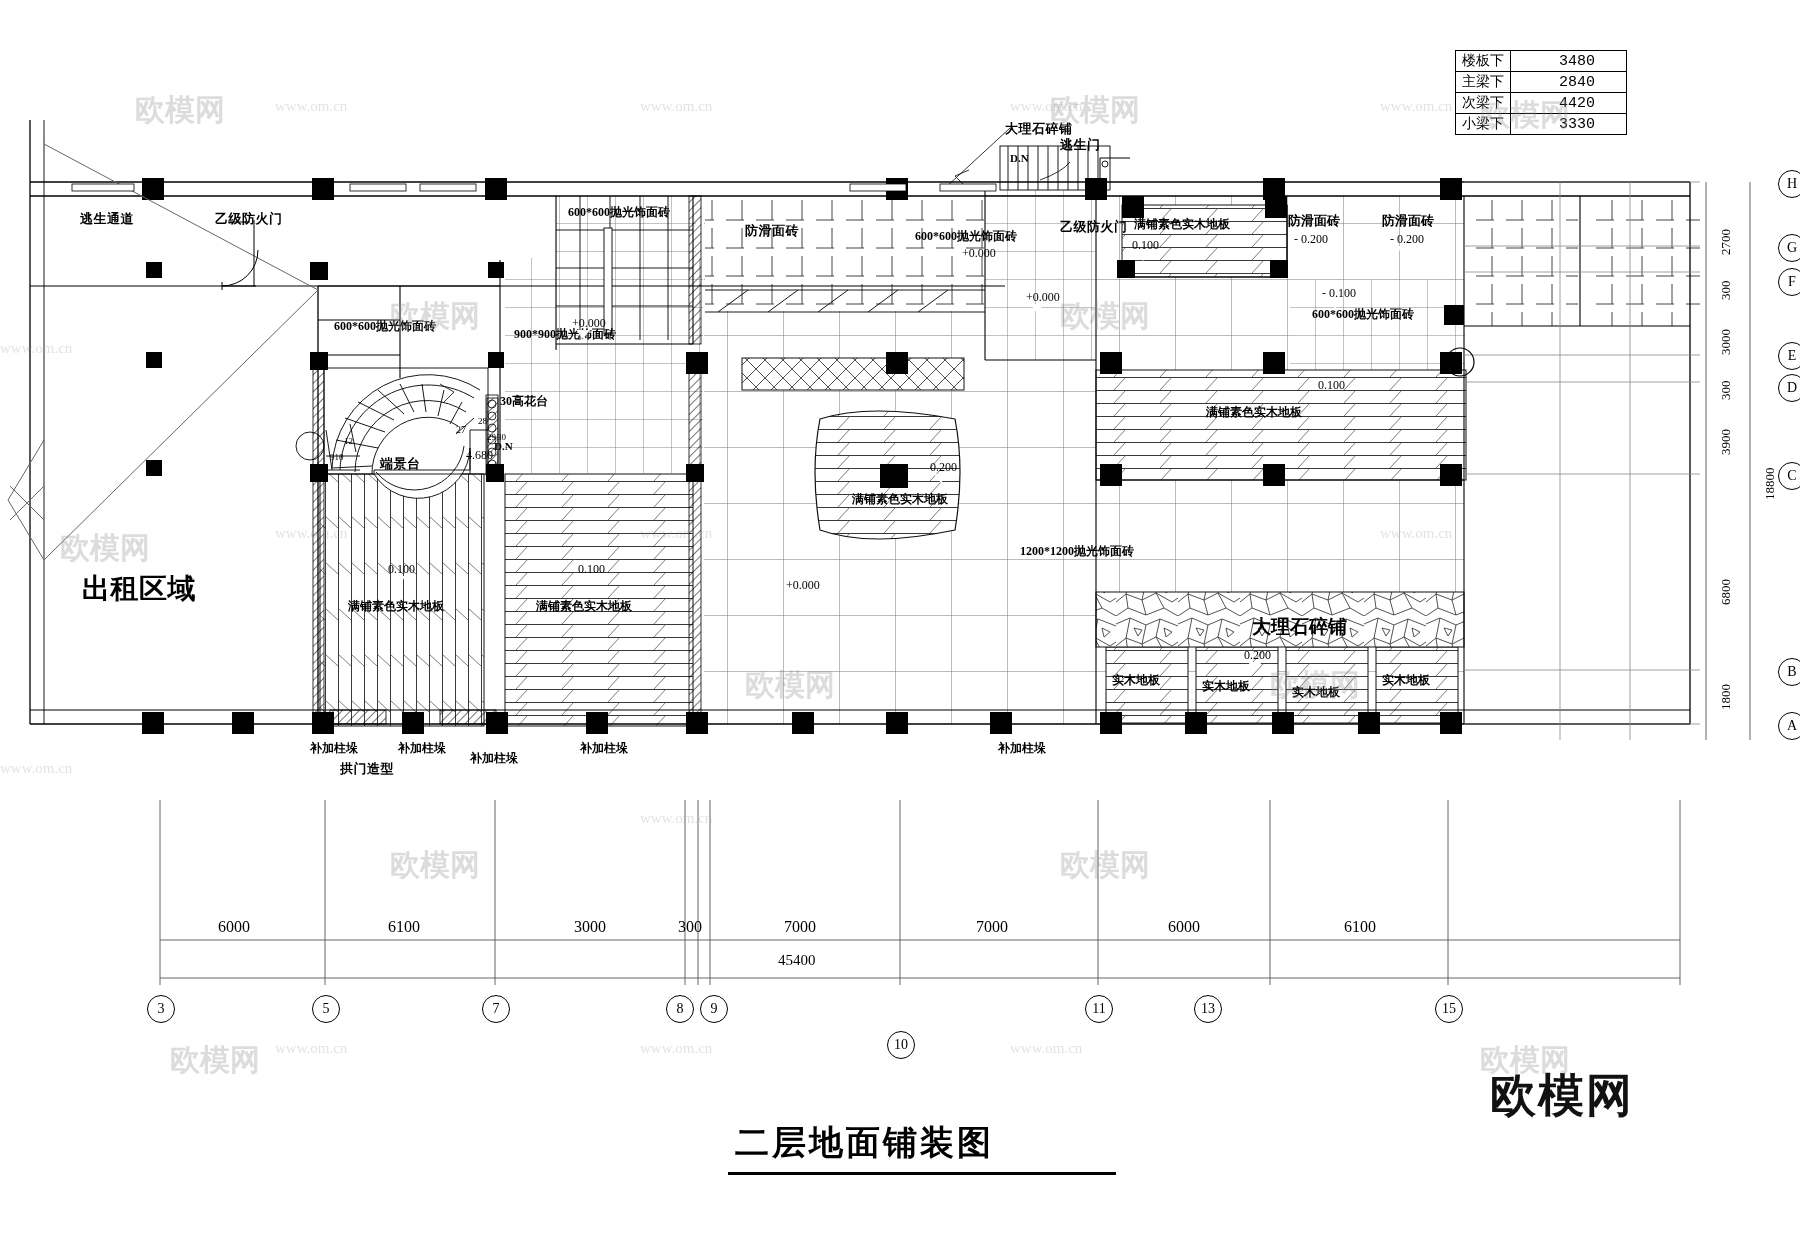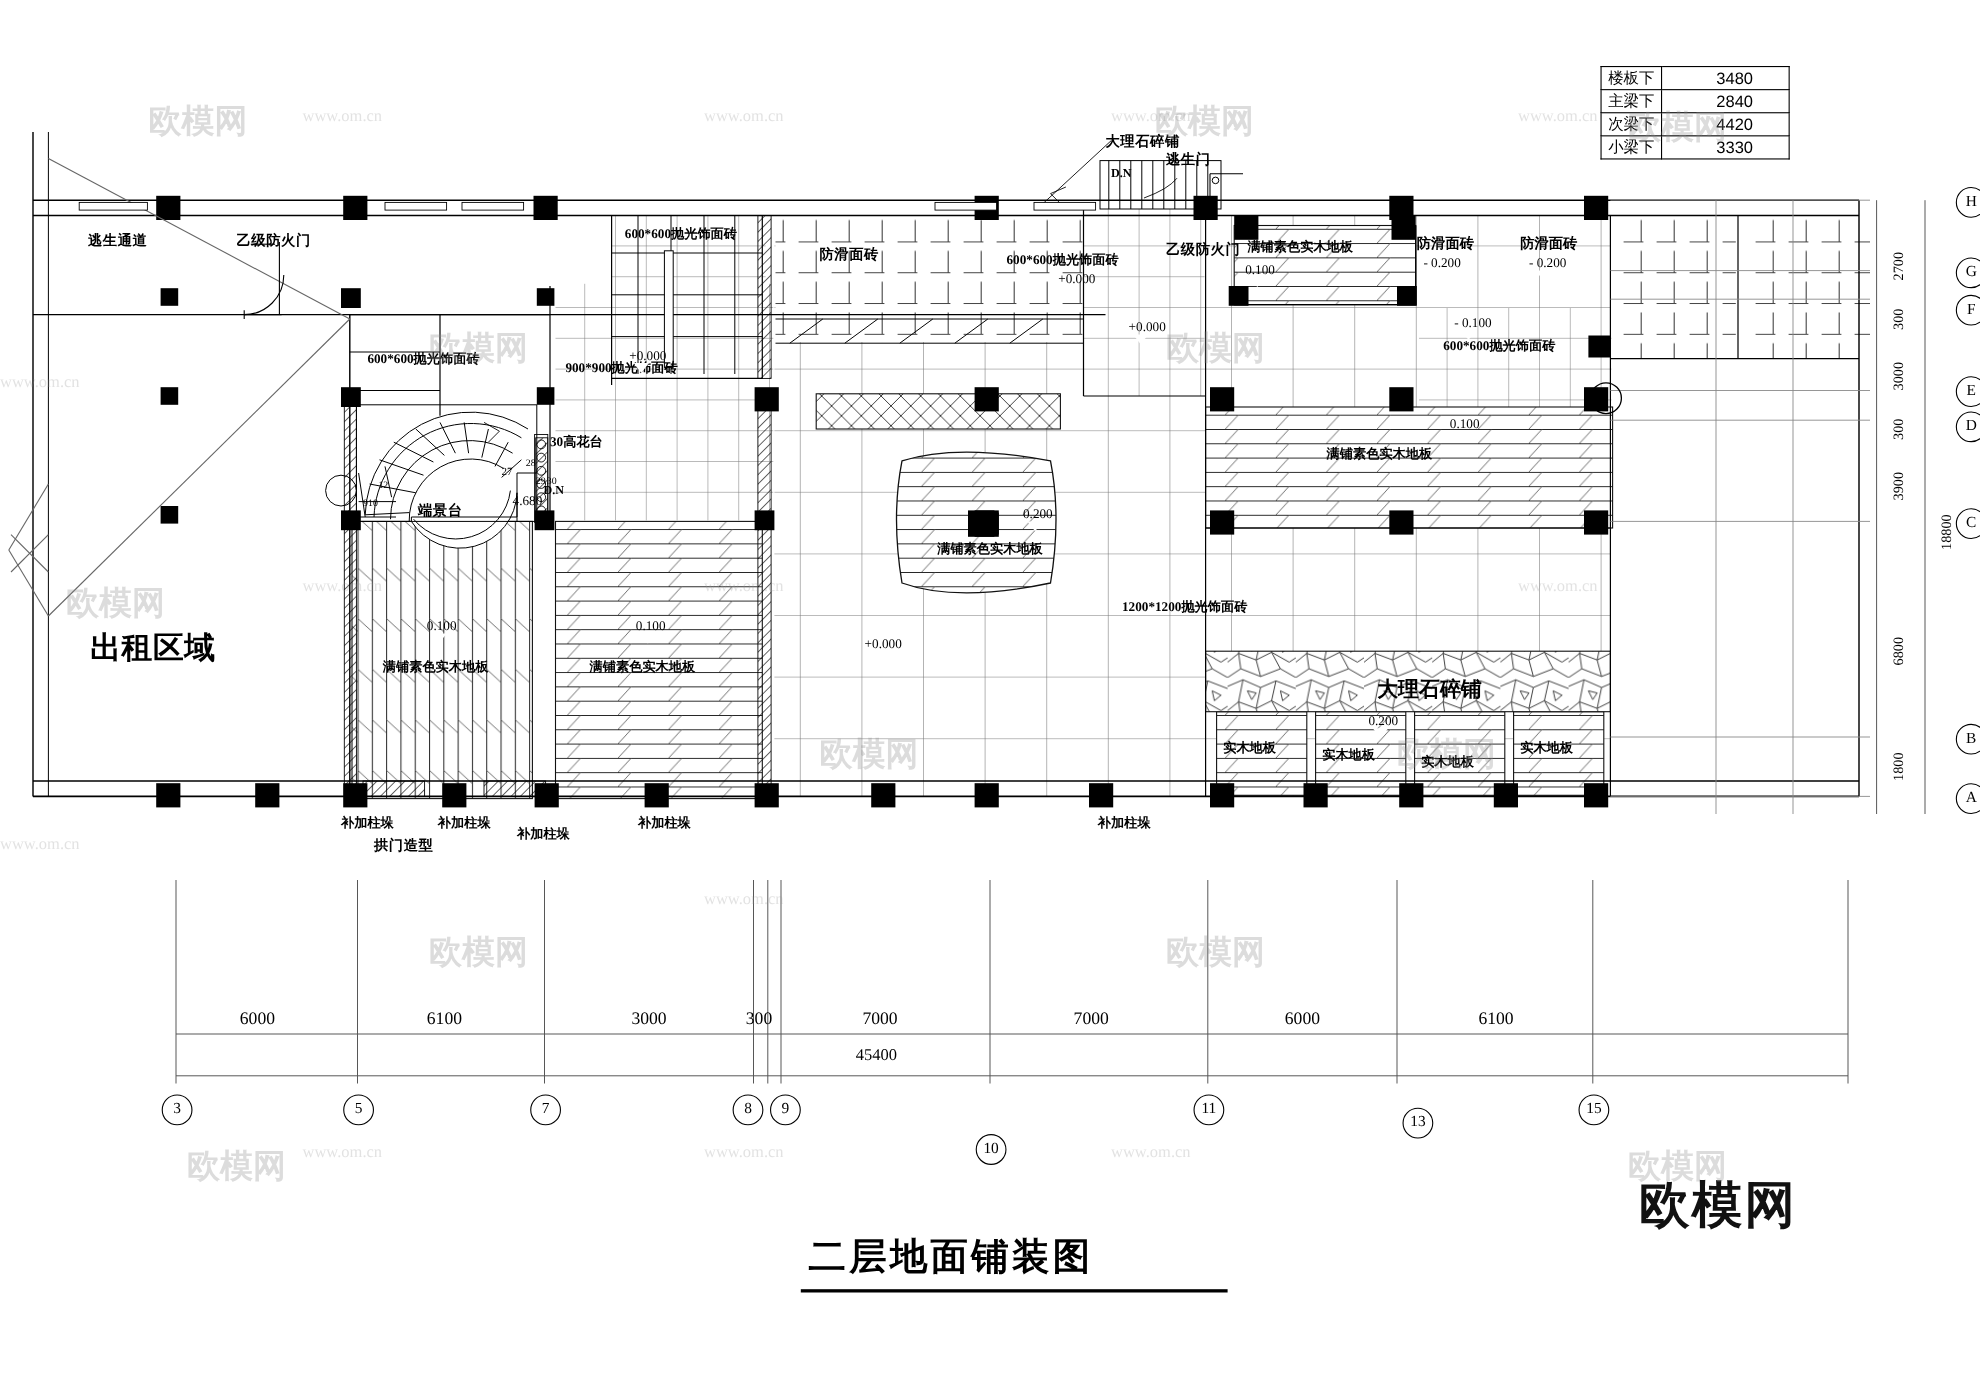--- a/index.html
+++ b/index.html
@@ -10,39 +10,39 @@
   .lbl-s{position:absolute;font-size:11px;white-space:nowrap;
        font-family:"Liberation Serif",serif;}
   .dim{position:absolute;font-size:16px;white-space:nowrap;font-family:"Liberation Serif",serif;}
   .dimv{position:absolute;font-size:13px;white-space:nowrap;font-family:"Liberation Serif",serif;
         transform-origin:0 0;transform:rotate(-90deg);}
   .bub{position:absolute;width:26px;height:26px;border:1px solid #000;border-radius:50%;
        display:flex;align-items:center;justify-content:center;font-size:14px;background:#fff;
        font-family:"Liberation Serif",serif;}
   .tbl{position:absolute;border-collapse:collapse;font-family:"DejaVu Sans",sans-serif;}
   .tbl td{border:1px solid #000;font-size:14px;padding:1px 6px;text-align:center;white-space:nowrap;}
-  .tbl td.num{font-family:Liberation Sans, sans-serif;font-size:15px;width:86px;padding-left:23px;}
+  .tbl td.num{font-family:Liberation Mono, monospace;font-size:15px;width:86px;padding-left:23px;}
   .title{position:absolute;font-size:34px;font-weight:bold;letter-spacing:3px;
          font-family:"DejaVu Sans","Liberation Sans",sans-serif;}
   .title-ul{position:absolute;height:3px;background:#000;}
   .wm{position:absolute;color:rgba(150,150,150,0.28);font-size:15px;
       font-family:"Liberation Serif",serif;pointer-events:none;white-space:nowrap;}
   .wm-cn{position:absolute;color:rgba(140,140,140,0.30);font-size:30px;font-weight:bold;
       font-family:"DejaVu Sans",sans-serif;pointer-events:none;white-space:nowrap;}
   .brand{position:absolute;font-size:46px;font-weight:bold;color:#111;
       font-family:"DejaVu Sans",sans-serif;letter-spacing:2px;}
   .elev{position:absolute;font-size:12px;font-family:"Liberation Serif",serif;white-space:nowrap;}
   .tri-o{position:absolute;width:0;height:0;border-left:7px solid transparent;
        border-right:7px solid transparent;border-top:9px solid #fff;}
   svg{position:absolute;top:0;left:0;overflow:visible;}
 </style>
 </head>
 <body>
 
-<table class="tbl" style="left:1455px;top:60px;">
+<table class="tbl" style="left:1455px;top:50px;">
   <tbody>
       <tr>
     <td>楼板下</td>
     <td class="num">3480</td>
   </tr>
   <tr>
     <td>主梁下</td>
     <td class="num">2840</td>
   </tr>
   <tr>
@@ -489,21 +489,21 @@
 <div class="dim" style="left:1344px;top:918px;">6100</div>
 <div class="dim" style="left:778px;top:952px;font-size:15px;">45400</div>
 
 <div class="bub" style="left:147px;top:995px;">3</div>
 <div class="bub" style="left:312px;top:995px;">5</div>
 <div class="bub" style="left:482px;top:995px;">7</div>
 <div class="bub" style="left:666px;top:995px;">8</div>
 <div class="bub" style="left:700px;top:995px;">9</div>
 <div class="bub" style="left:887px;top:1031px;">10</div>
 <div class="bub" style="left:1085px;top:995px;">11</div>
-<div class="bub" style="left:1275px;top:995px;margin-top:12px;">13</div>
+<div class="bub" style="left:1194px;top:995px;">13</div>
 <div class="bub" style="left:1435px;top:995px;">15</div>
 
 <div class="dimv" style="left:1718px;top:255px;">2700</div>
 <div class="dimv" style="left:1718px;top:300px;">300</div>
 <div class="dimv" style="left:1718px;top:355px;">3000</div>
 <div class="dimv" style="left:1718px;top:400px;">300</div>
 <div class="dimv" style="left:1718px;top:455px;">3900</div>
 <div class="dimv" style="left:1718px;top:605px;">6800</div>
 <div class="dimv" style="left:1718px;top:710px;">1800</div>
 <div class="dimv" style="left:1762px;top:500px;">18800</div>

